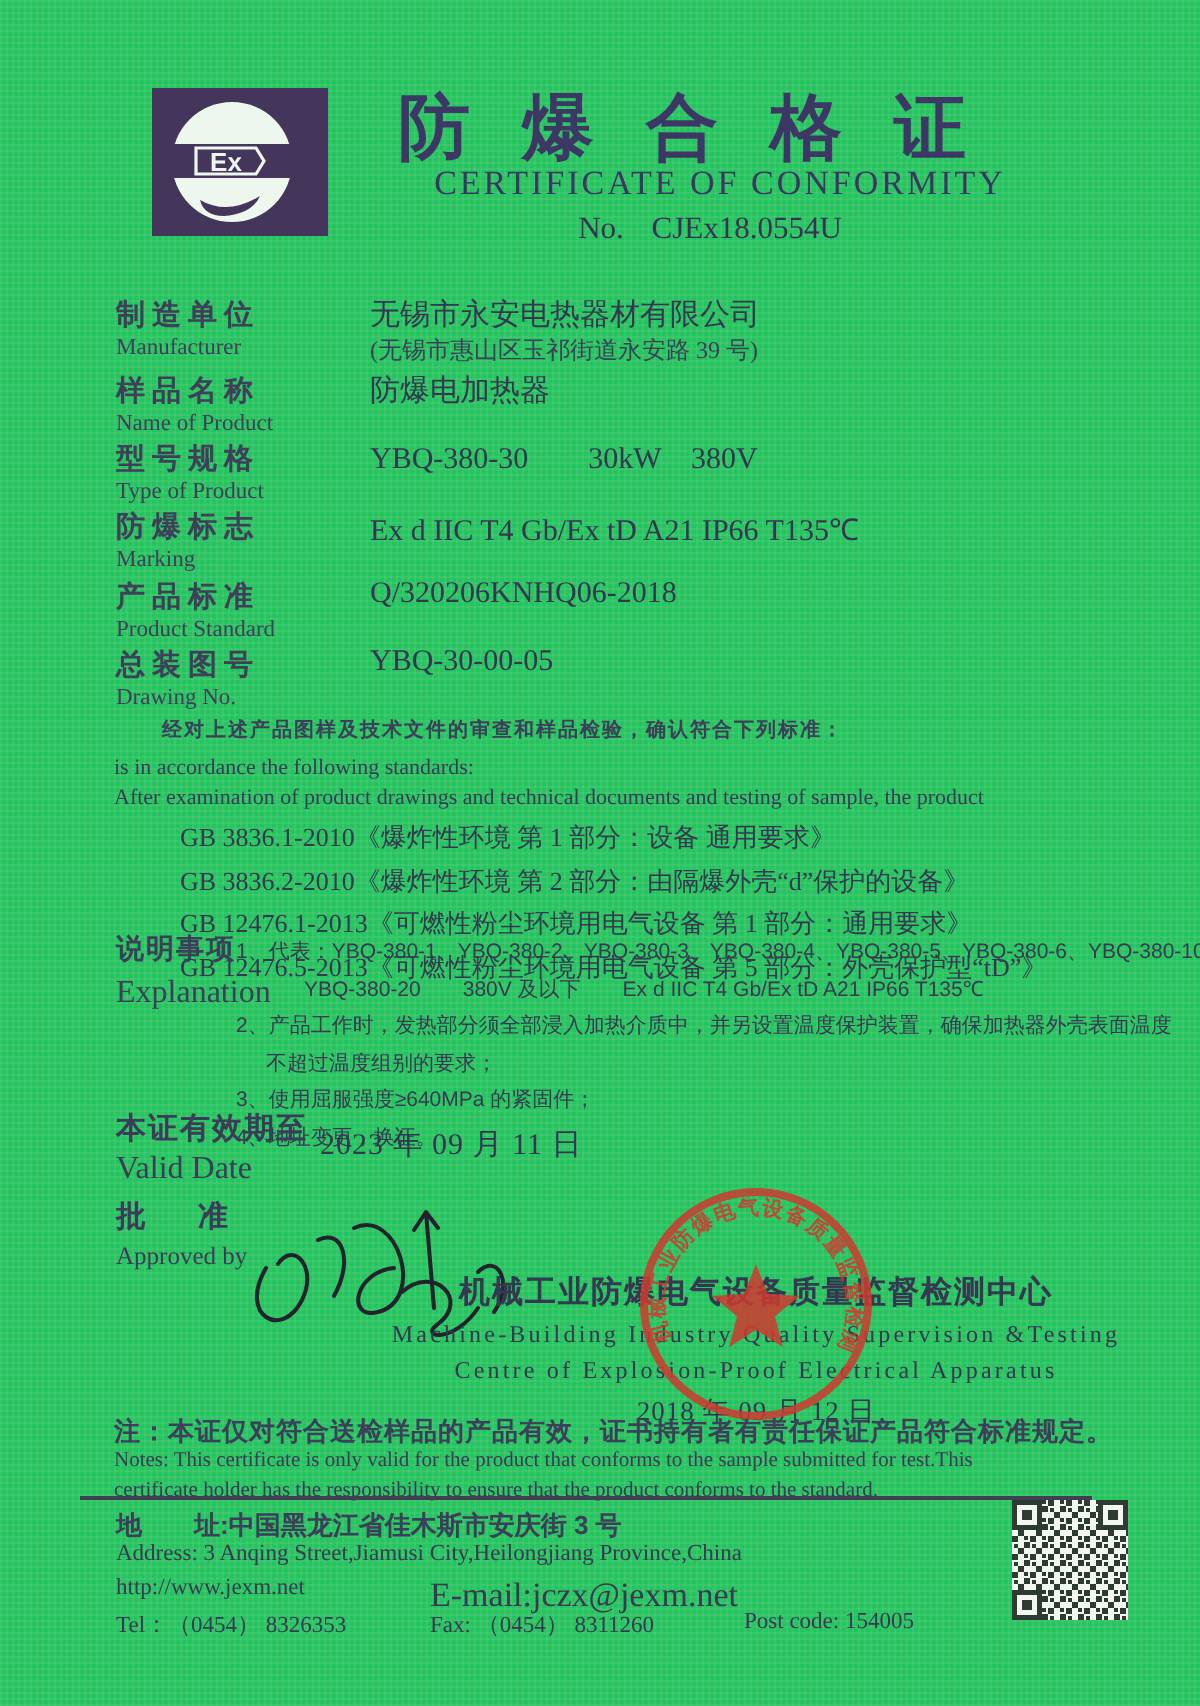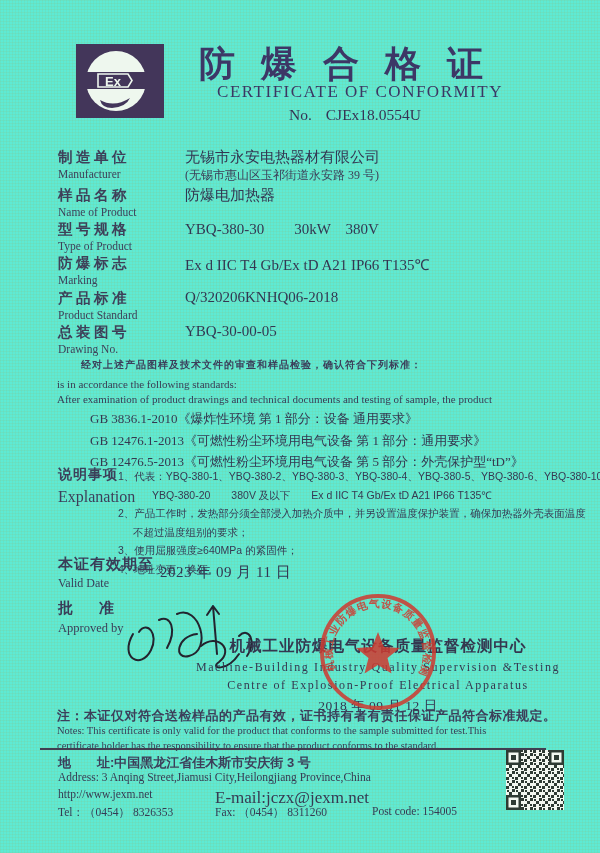--- a/index.html
+++ b/index.html
@@ -1,19 +1,19 @@
 <!DOCTYPE html>
 <html><head>
 <meta charset="utf-8">
 <style>
   html,body{margin:0;padding:0;}
   body{background:#c9dcc9;font-family:"Liberation Sans",sans-serif;}
   .page{
     position:relative;width:600px;height:853px;margin:0 auto;
-    background-color:#5eead4;overflow:hidden;
+    background-color:#22c55e;overflow:hidden;
     color:#35355a;
   }
   .page::before{
     content:"";position:absolute;inset:0;z-index:0;
     background-image:
       repeating-linear-gradient(0deg, rgba(130,200,145,.22) 0 1px, transparent 1px 3px),
       repeating-linear-gradient(90deg, rgba(130,200,145,.22) 0 1px, transparent 1px 3px);
   }
   .layer{position:absolute;z-index:1;}
   .serif{font-family:"Liberation Serif",serif;}
@@ -49,21 +49,21 @@
   .expl-label{left:58px;top:466px;}
   .expl-label .cn{font-size:14px;font-weight:bold;letter-spacing:1px;color:#3c3f5a;}
   .expl-label .en{font-family:"Liberation Serif",serif;font-size:16px;margin-top:4px;color:#3c3f5a;}
   .expl-lines{left:118px;top:467px;font-size:10.5px;line-height:18.5px;color:#363a52;white-space:nowrap;}
   .expl-lines .ind1{margin-left:34px;}
   .expl-lines .ind2{margin-left:15px;}
 
   
   .valid-label{left:58px;top:555px;}
   .valid-label .cn{font-size:15px;font-weight:bold;letter-spacing:1px;color:#3a3d58;}
-  .valid-label .en{font-family:"Liberation Serif",serif;font-size:12px;margin-top:2px;color:#3a3d58;}
+  .valid-label .en{font-family:"Liberation Serif",serif;font-size:16px;margin-top:2px;color:#3a3d58;}
   .valid-date{left:160px;top:563px;font-family:"Liberation Serif",serif;font-size:15px;color:#333751;letter-spacing:.5px;}
 
   
   .appr-label{left:58px;top:599px;}
   .appr-label .cn{font-size:15px;font-weight:bold;letter-spacing:26px;color:#3a3d58;white-space:nowrap;}
   .appr-label .en{font-family:"Liberation Serif",serif;font-size:12.5px;margin-top:3px;color:#3a3d58;}
   .signature{left:115px;top:592px;width:160px;height:80px;}
 
   
   .org{left:178px;top:636px;width:400px;text-align:center;}
@@ -137,20 +137,21 @@
     <div class="fvalue">YBQ-30-00-05</div>
   </div>
 
   <div class="layer stmt-cn">经对上述产品图样及技术文件的审查和样品检验，确认符合下列标准：</div>
   <div class="layer stmt-en">
     <div>is in accordance the following standards:</div>
     <div>After examination of product drawings and technical documents and testing of sample, the product</div>
   </div>
   <div class="layer standards">
     <div>GB 3836.1-2010《爆炸性环境 第 1 部分：设备 通用要求》</div>
+    <div>GB 3836.2-2010《爆炸性环境 第 2 部分：由隔爆外壳“d”保护的设备》</div>
     <div>GB 12476.1-2013《可燃性粉尘环境用电气设备 第 1 部分：通用要求》</div>
     <div>GB 12476.5-2013《可燃性粉尘环境用电气设备 第 5 部分：外壳保护型“tD”》</div>
   </div>
 
   <div class="layer expl-label">
     <div class="cn">说明事项</div>
     <div class="en">Explanation</div>
   </div>
   <div class="layer expl-lines">
     <div>1、代表：YBQ-380-1、YBQ-380-2、YBQ-380-3、YBQ-380-4、YBQ-380-5、YBQ-380-6、YBQ-380-10、</div>

